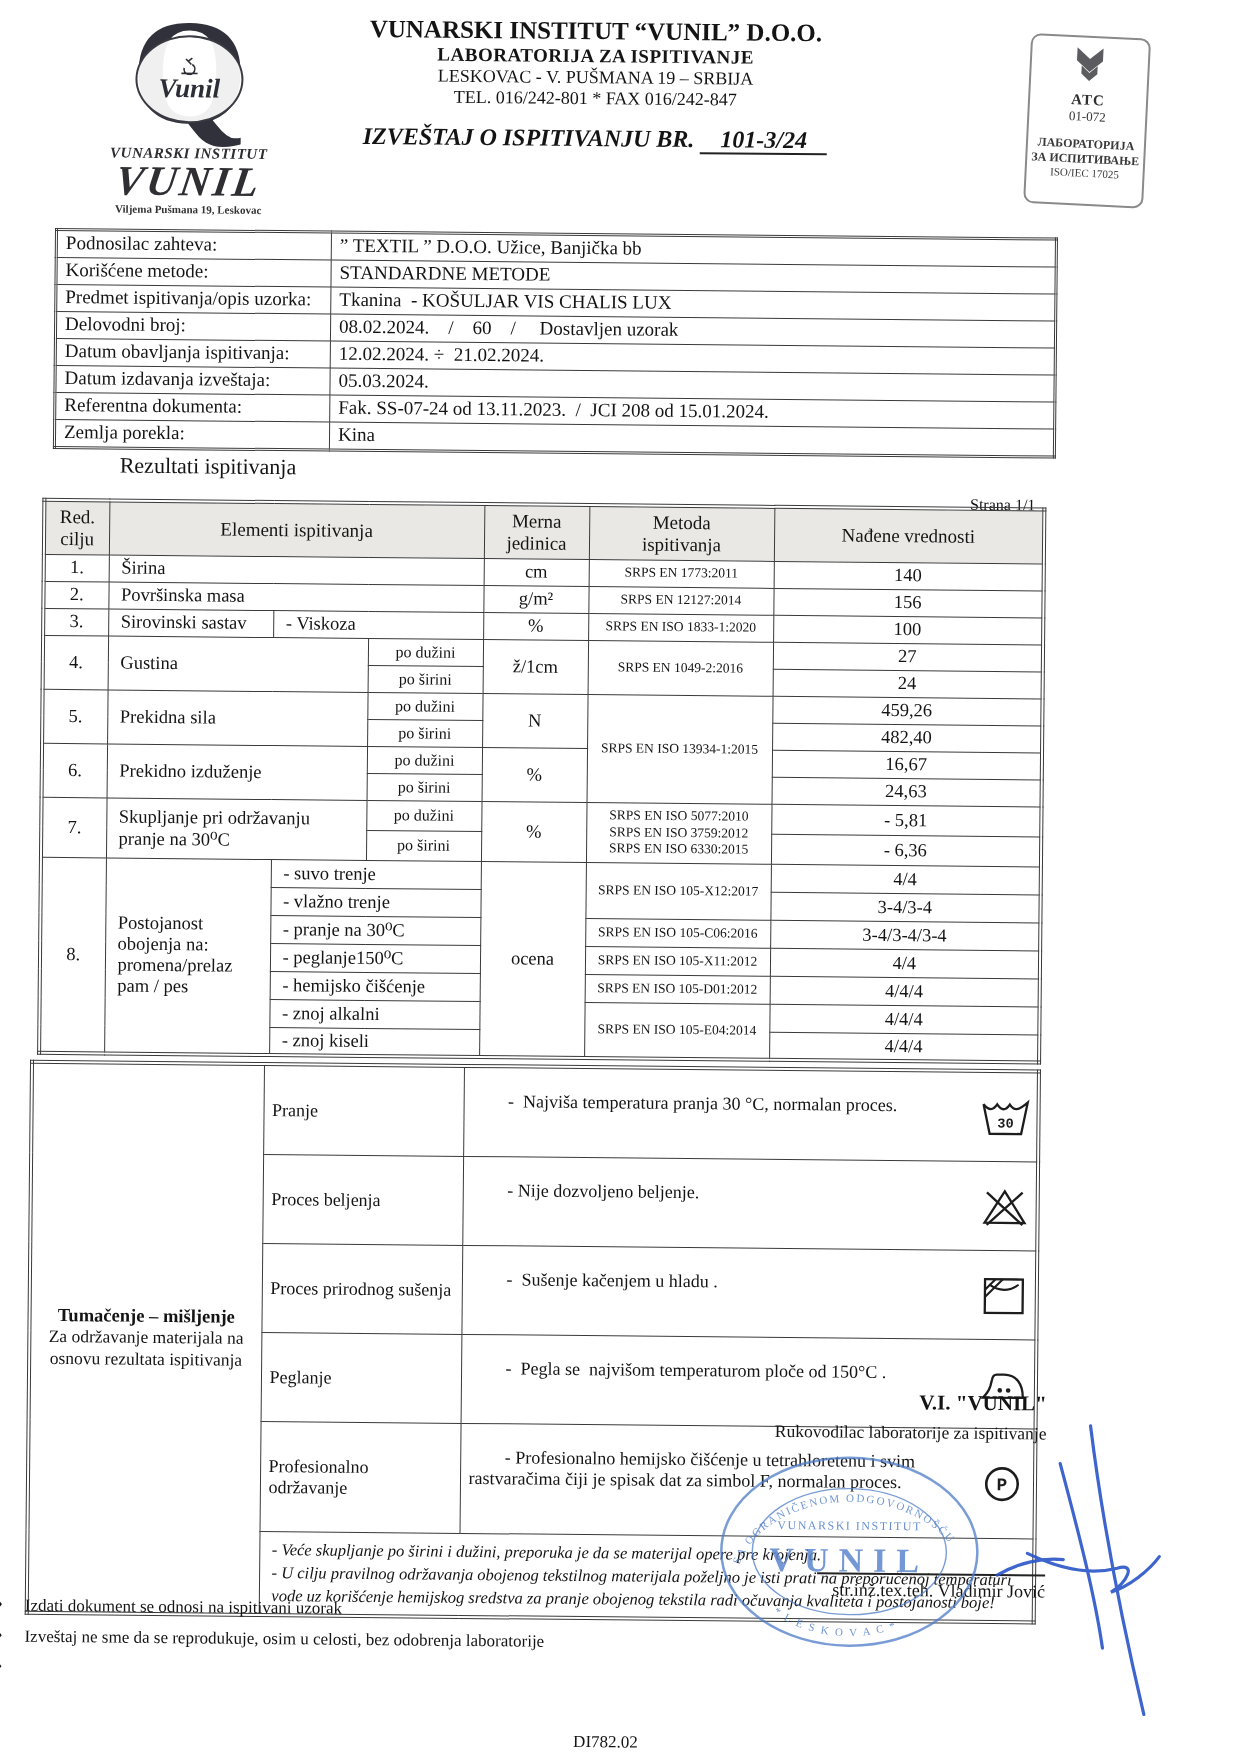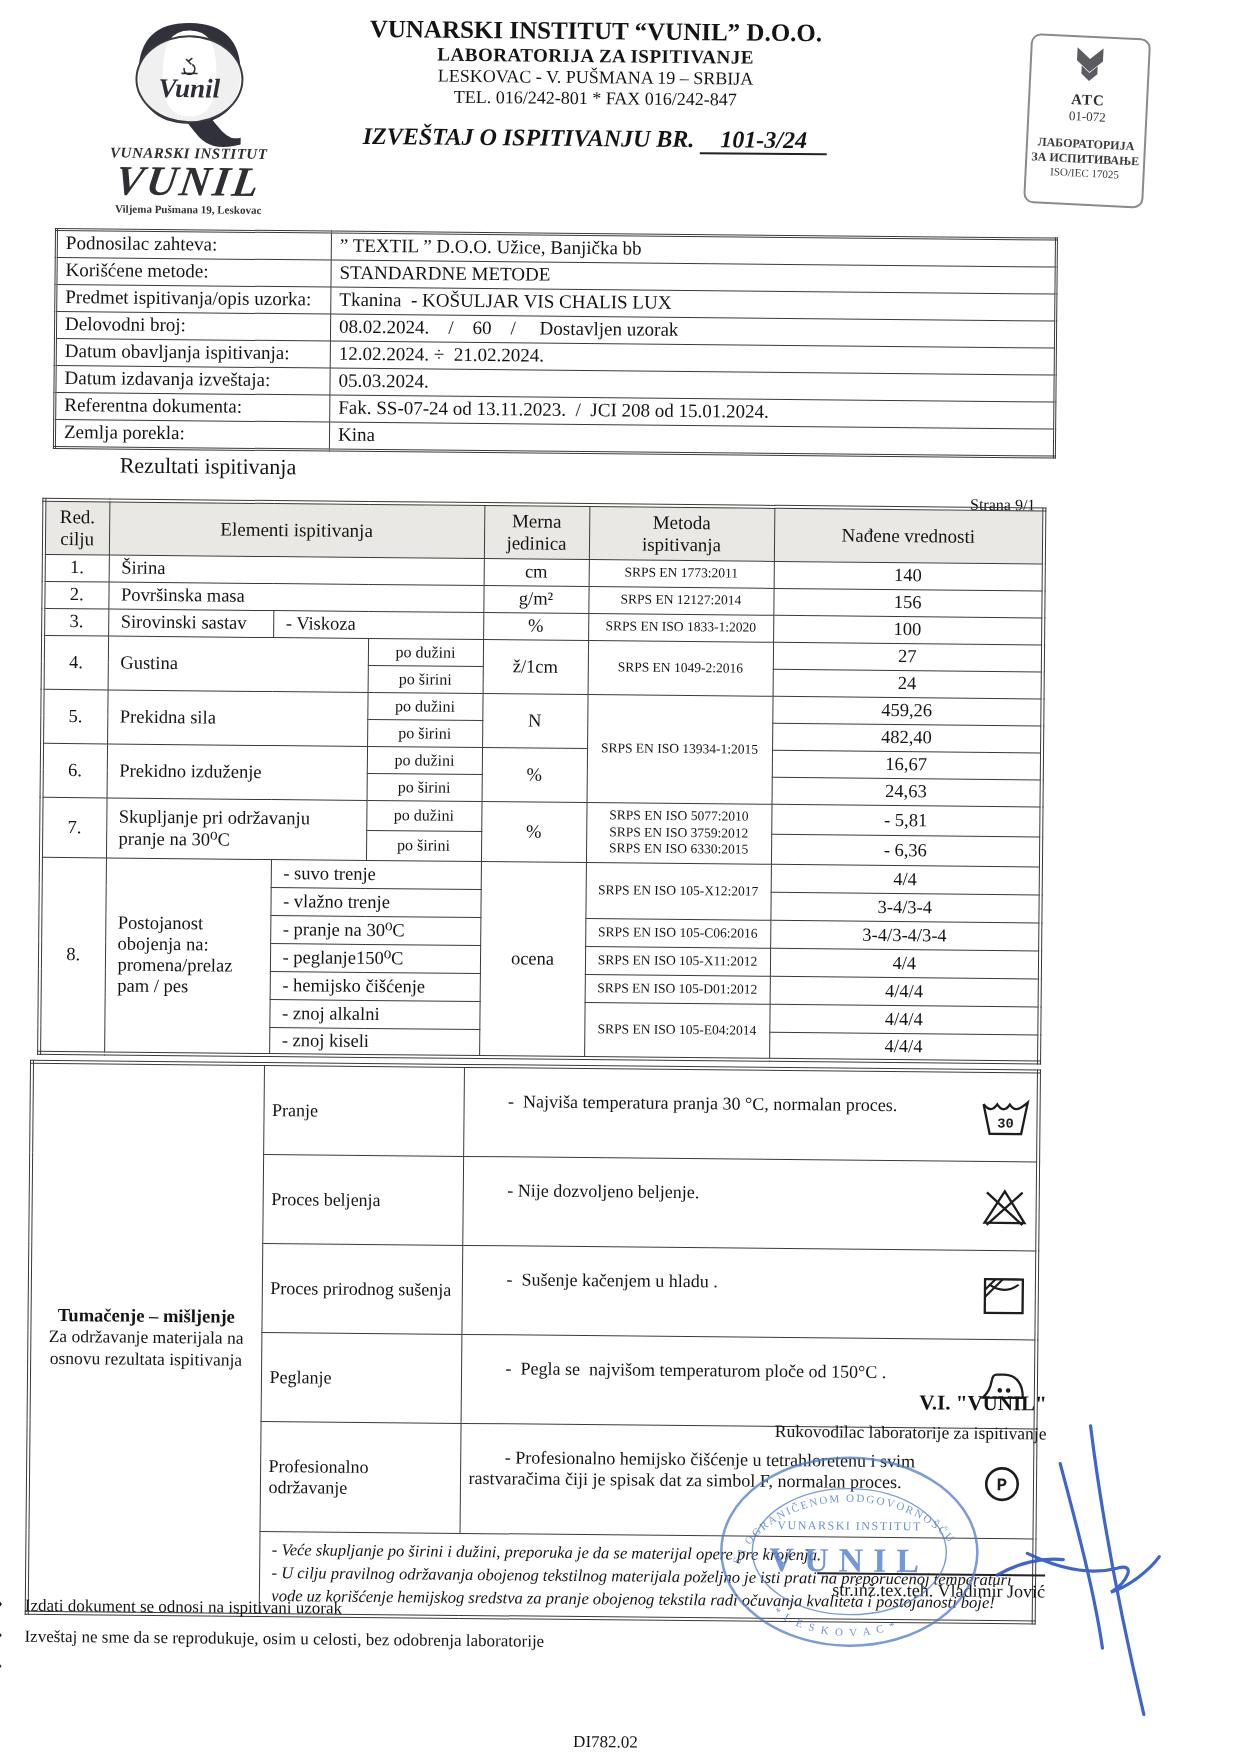--- a/index.html
+++ b/index.html
@@ -154,21 +154,21 @@
           <td class="val">Fak. SS-07-24 od 13.11.2023.  /  JCI 208 od 15.01.2024.</td>
         </tr>
     <tr>
           <td>Zemlja porekla:</td>
           <td class="val">Kina</td>
         </tr>
   </tbody>
     </table>
 
   <div class="res-head">Rezultati ispitivanja</div>
-  <div class="strana">Strana 9/1</div>
+  <div class="strana">Strana 1/1</div>
 
   <table class="results">
     <colgroup>
       <col style="width:65px">
         <col style="width:165px">
         <col style="width:95px">
         <col style="width:115px">
       <col style="width:105px">
         <col style="width:185px">
         <col style="width:270px">

